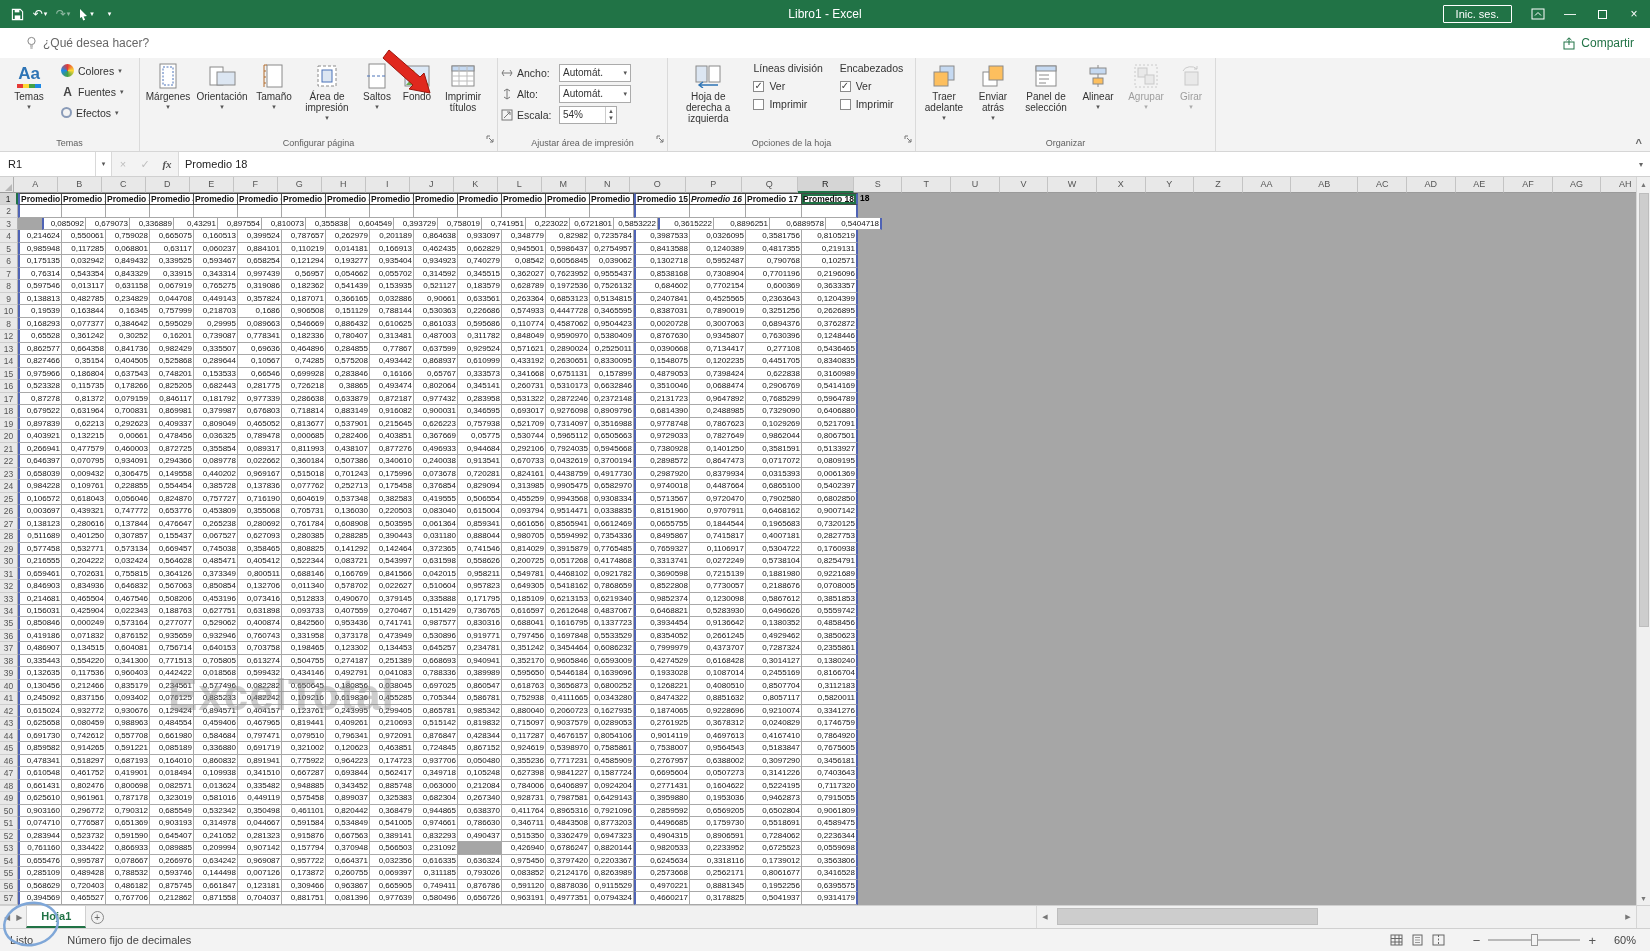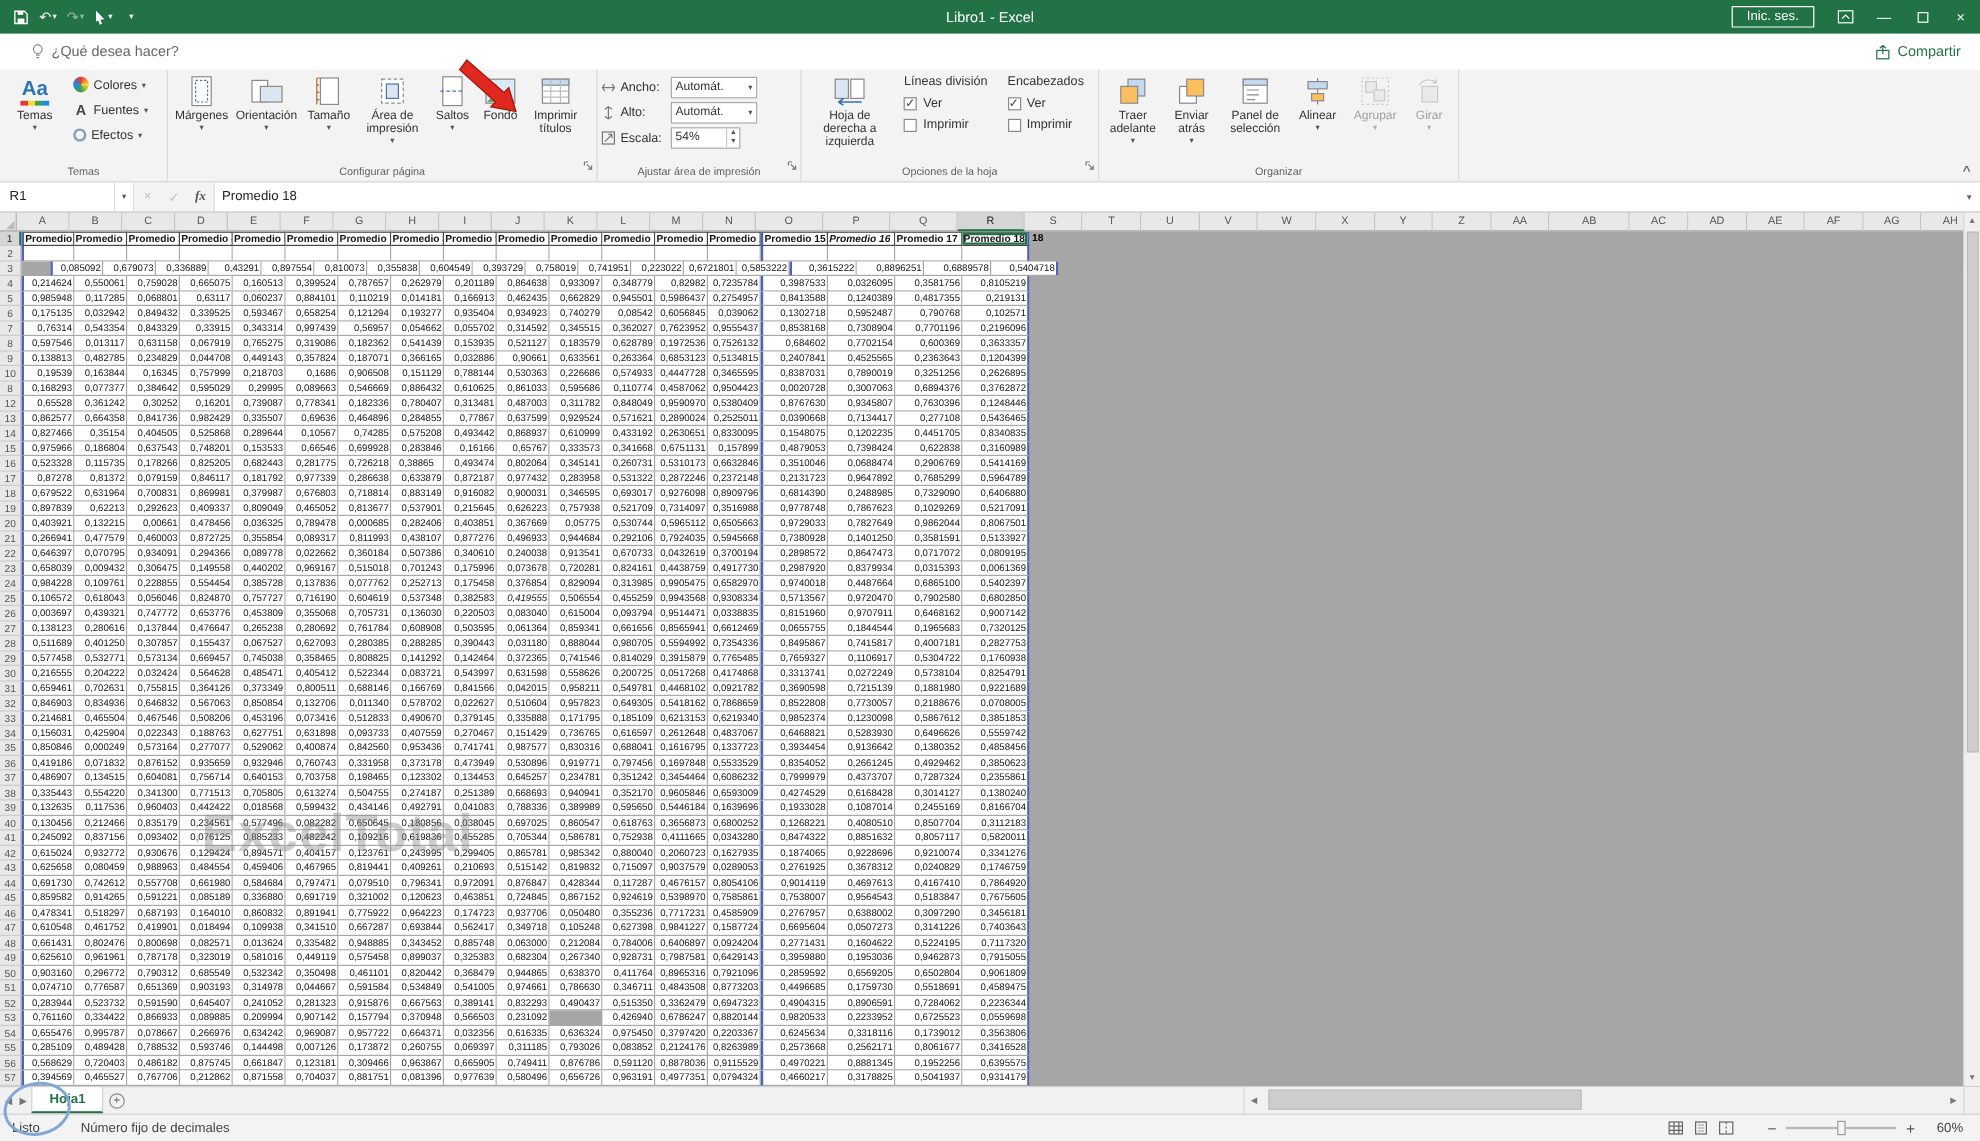--- a/index.html
+++ b/index.html
@@ -1068,21 +1068,21 @@
         </div>
         <div class="grow">
           <div class="rh">16</div>
           <div class="cell pb-first" style="width: 44px;">0,523328</div>
           <div class="cell" style="width: 44px;">0,115735</div>
           <div class="cell" style="width: 44px;">0,178266</div>
           <div class="cell" style="width: 44px;">0,825205</div>
           <div class="cell" style="width: 44px;">0,682443</div>
           <div class="cell" style="width: 44px;">0,281775</div>
           <div class="cell" style="width: 44px;">0,726218</div>
-          <div class="cell" style="width: 44px; text-align: center;">0,38865</div>
+          <div class="cell" style="width: 44px;">0,38865</div>
           <div class="cell" style="width: 44px;">0,493474</div>
           <div class="cell" style="width: 44px;">0,802064</div>
           <div class="cell" style="width: 44px;">0,345141</div>
           <div class="cell" style="width: 44px;">0,260731</div>
           <div class="cell" style="width: 44px;">0,5310173</div>
           <div class="cell" style="width: 44px;">0,6632846</div>
           <div class="cell pb-left" style="width: 56px;">0,3510046</div>
           <div class="cell" style="width: 56px;">0,0688474</div>
           <div class="cell" style="width: 56px;">0,2906769</div>
           <div class="cell pb-right" style="width: 56px;">0,5414169</div>
@@ -1403,21 +1403,21 @@
           <div class="rh">25</div>
           <div class="cell pb-first" style="width: 44px;">0,106572</div>
           <div class="cell" style="width: 44px;">0,618043</div>
           <div class="cell" style="width: 44px;">0,056046</div>
           <div class="cell" style="width: 44px;">0,824870</div>
           <div class="cell" style="width: 44px;">0,757727</div>
           <div class="cell" style="width: 44px;">0,716190</div>
           <div class="cell" style="width: 44px;">0,604619</div>
           <div class="cell" style="width: 44px;">0,537348</div>
           <div class="cell" style="width: 44px;">0,382583</div>
-          <div class="cell" style="width: 44px; font-style: italic;">0,419555</div>
+          <div class="cell" style="width: 44px;">0,419555</div>
           <div class="cell" style="width: 44px;">0,506554</div>
           <div class="cell" style="width: 44px;">0,455259</div>
           <div class="cell" style="width: 44px;">0,9943568</div>
           <div class="cell" style="width: 44px;">0,9308334</div>
           <div class="cell pb-left" style="width: 56px;">0,5713567</div>
           <div class="cell" style="width: 56px;">0,9720470</div>
           <div class="cell" style="width: 56px;">0,7902580</div>
           <div class="cell pb-right" style="width: 56px;">0,6802850</div>
           <div class="cell outside" style="width: 48.62px;"></div>
           <div class="cell outside" style="width: 48.62px;"></div>

